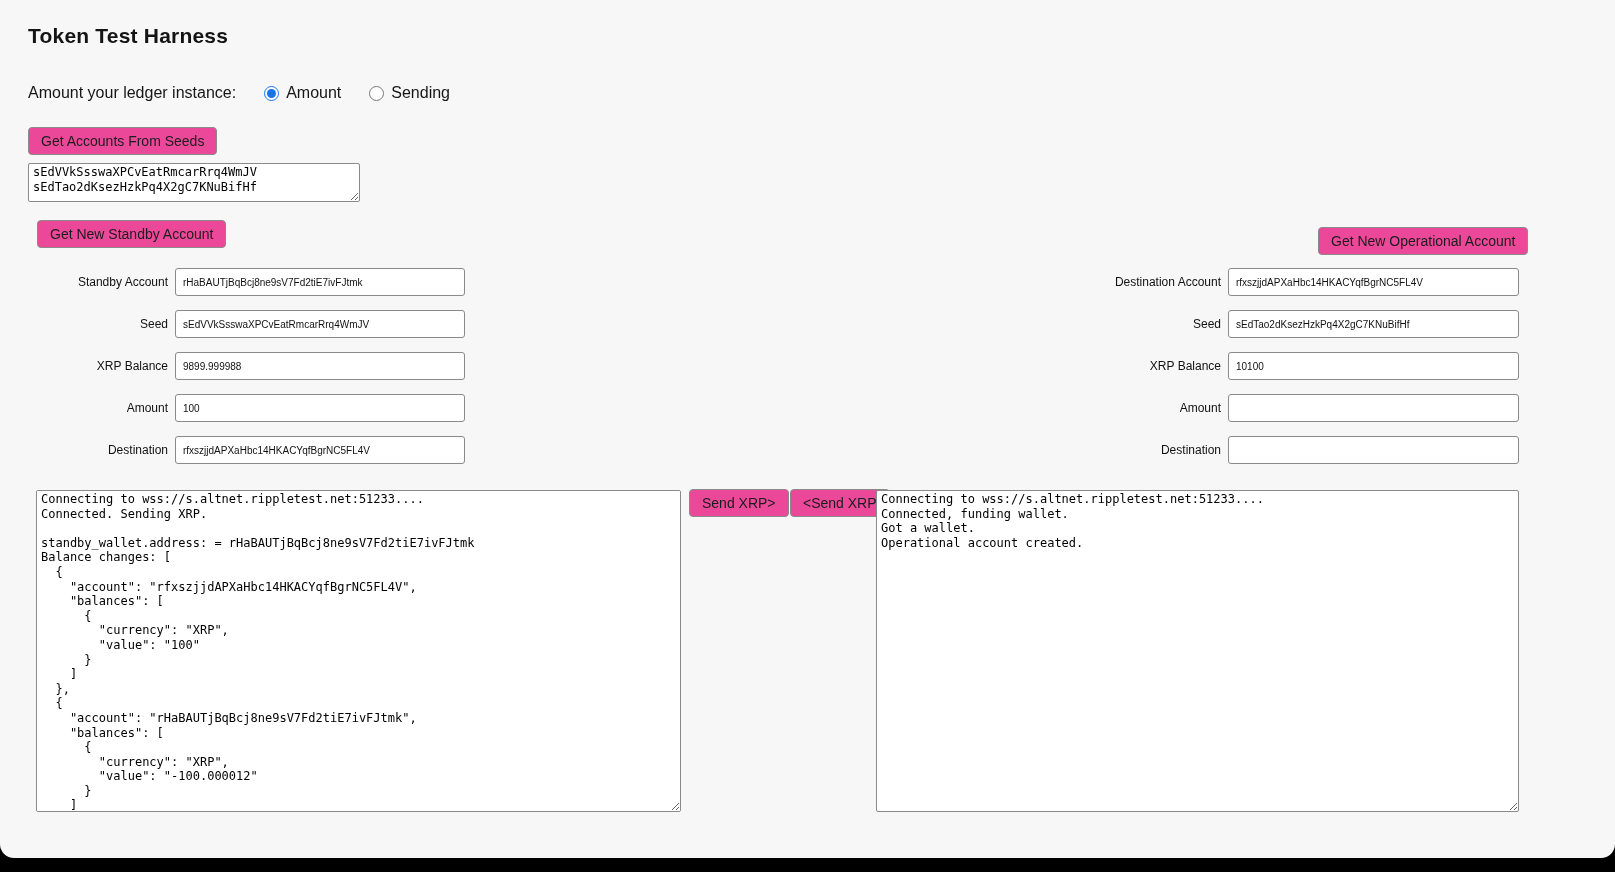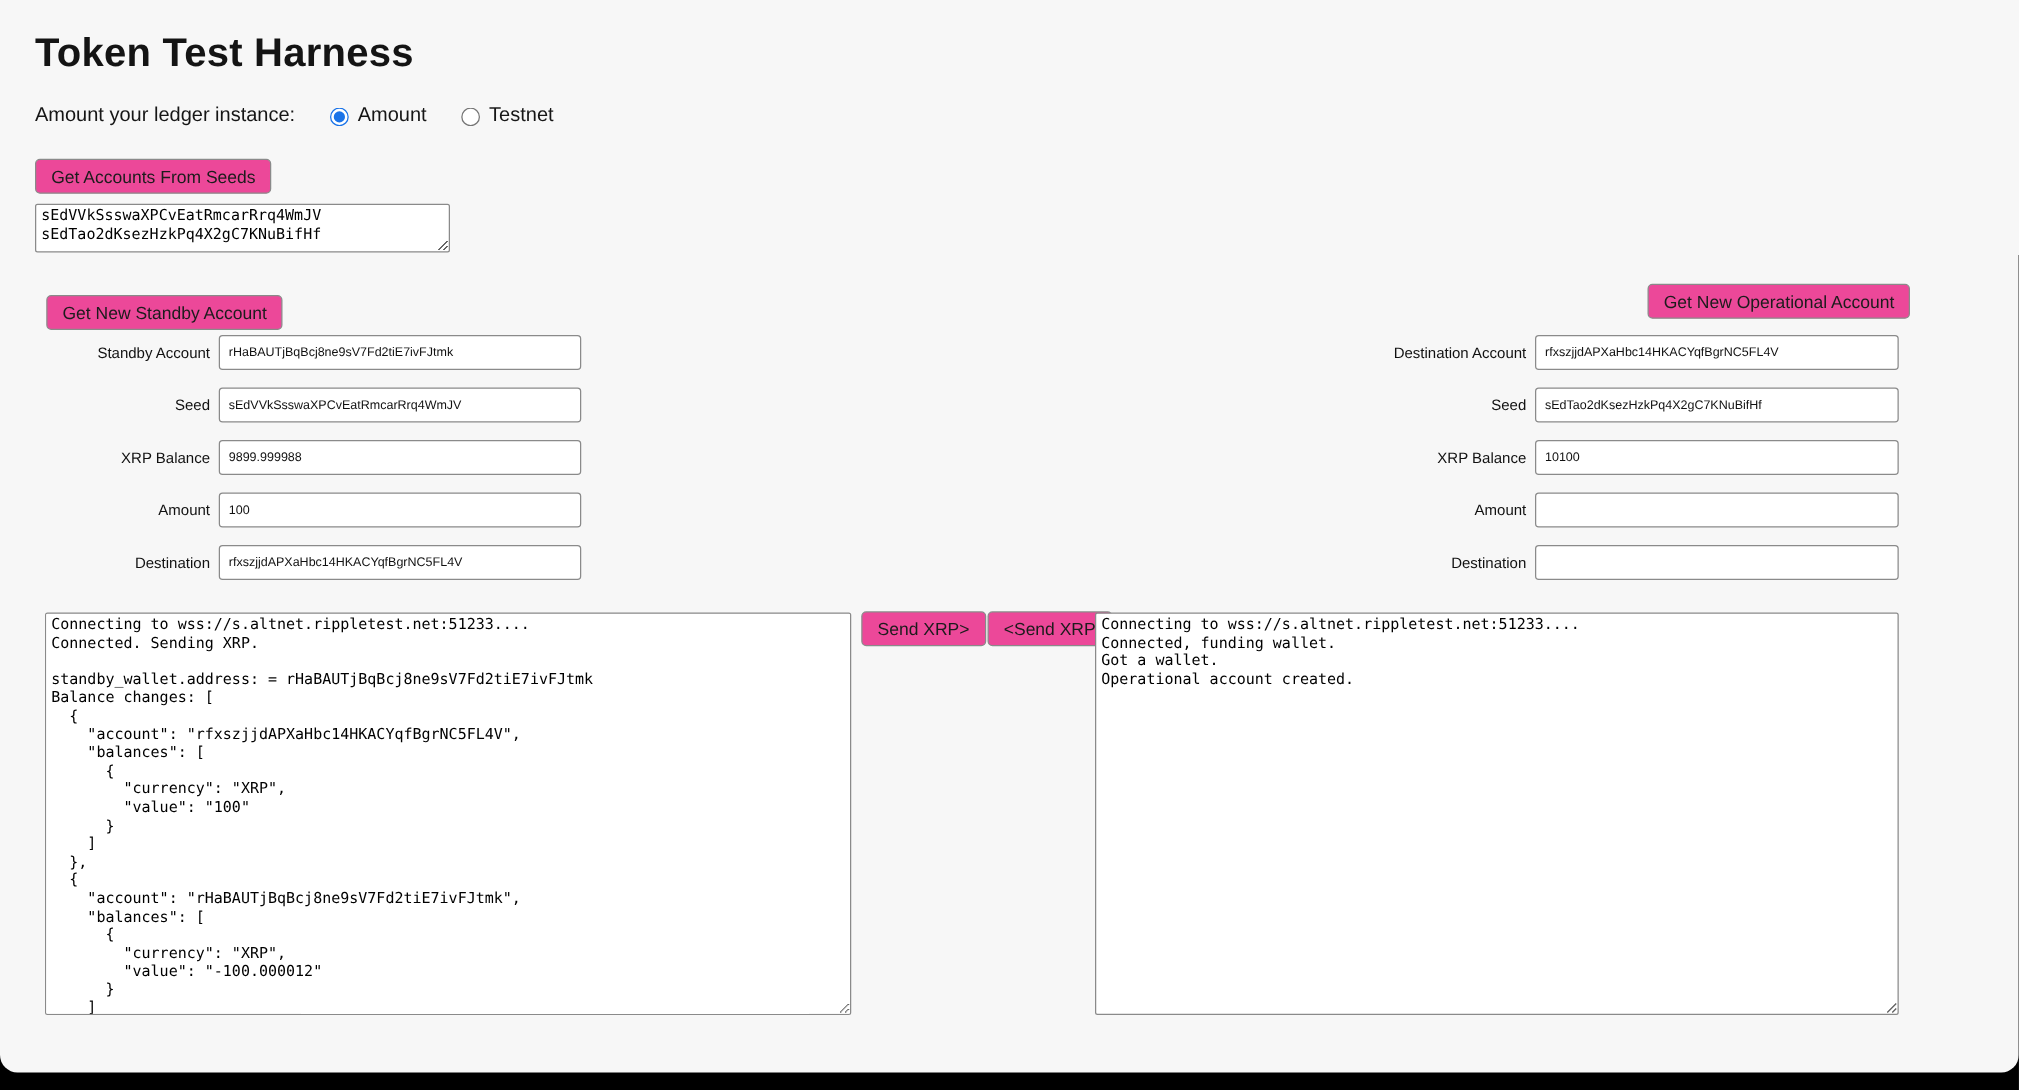--- a/index.html
+++ b/index.html
@@ -14,21 +14,21 @@
     width: 1615px; height: 858px;
     background: #f7f7f7;
     border-radius: 0 0 14px 14px;
     overflow: hidden;
     color: #161616;
   }
   .abs { position: absolute; }
 
   .page-title {
     left: 28px; top: 24px;
-    font-size: 32px; font-weight: 600;
+    font-size: 21px; font-weight: 600;
     letter-spacing: 0.2px;
     color: #141414;
     margin: 0;
   }
 
   .chooser {
     left: 28px; top: 84px;
     display: flex; align-items: center;
     font-size: 16px;
   }
@@ -85,21 +85,21 @@
     width: 290px; height: 28px;
     box-sizing: border-box;
     border: 1px solid #8a8a8a; border-radius: 3px;
     background: #fff;
     font-family: "Liberation Sans", sans-serif;
     font-size: 10px; color: #111;
     padding: 0 7px;
   }
   .form-right .field-row input[type=text] { width: 291px; }
 
-  .btn-standby     { left: 37px;   top: 236px; }
+  .btn-standby     { left: 37px;   top: 220px; }
   .btn-seeds       { left: 28px;   top: 127px; }
   .btn-operational { left: 1318px; top: 227px; text-align: center; }
 
   .results-left  { left: 36px;  top: 490px; width: 645px; height: 322px; overflow-y: scroll; overflow-x: auto; }
   .results-right { left: 876px; top: 490px; width: 643px; height: 322px; overflow: auto; }
   .btn-send-right { left: 689px; top: 489px; height: 29px; }
   .btn-send-left  { left: 790px; top: 489px; height: 29px; }
 </style>
 </head>
 <body>
@@ -109,21 +109,21 @@
   <h1 class="abs page-title">Token Test Harness</h1>
 
   <div class="abs chooser">
     <span>Amount your ledger instance:</span>
     <span class="radio-group">
       <input type="radio" name="ledger" checked="" style="">
       <span>Amount</span>
     </span>
     <span class="radio-group">
       <input type="radio" name="ledger" style="">
-      <span>Testnet</span>
+      <span>Sending</span>
     </span>
   </div>
 
   <button class="abs btn btn-seeds">Get Accounts From Seeds</button>
 
   <textarea class="abs seeds-textarea" spellcheck="false" style="">sEdVVkSsswaXPCvEatRmcarRrq4WmJV
 sEdTao2dKsezHzkPq4X2gC7KNuBifHf</textarea>
 
   <button class="abs btn btn-standby">Get New Standby Account</button>
 

